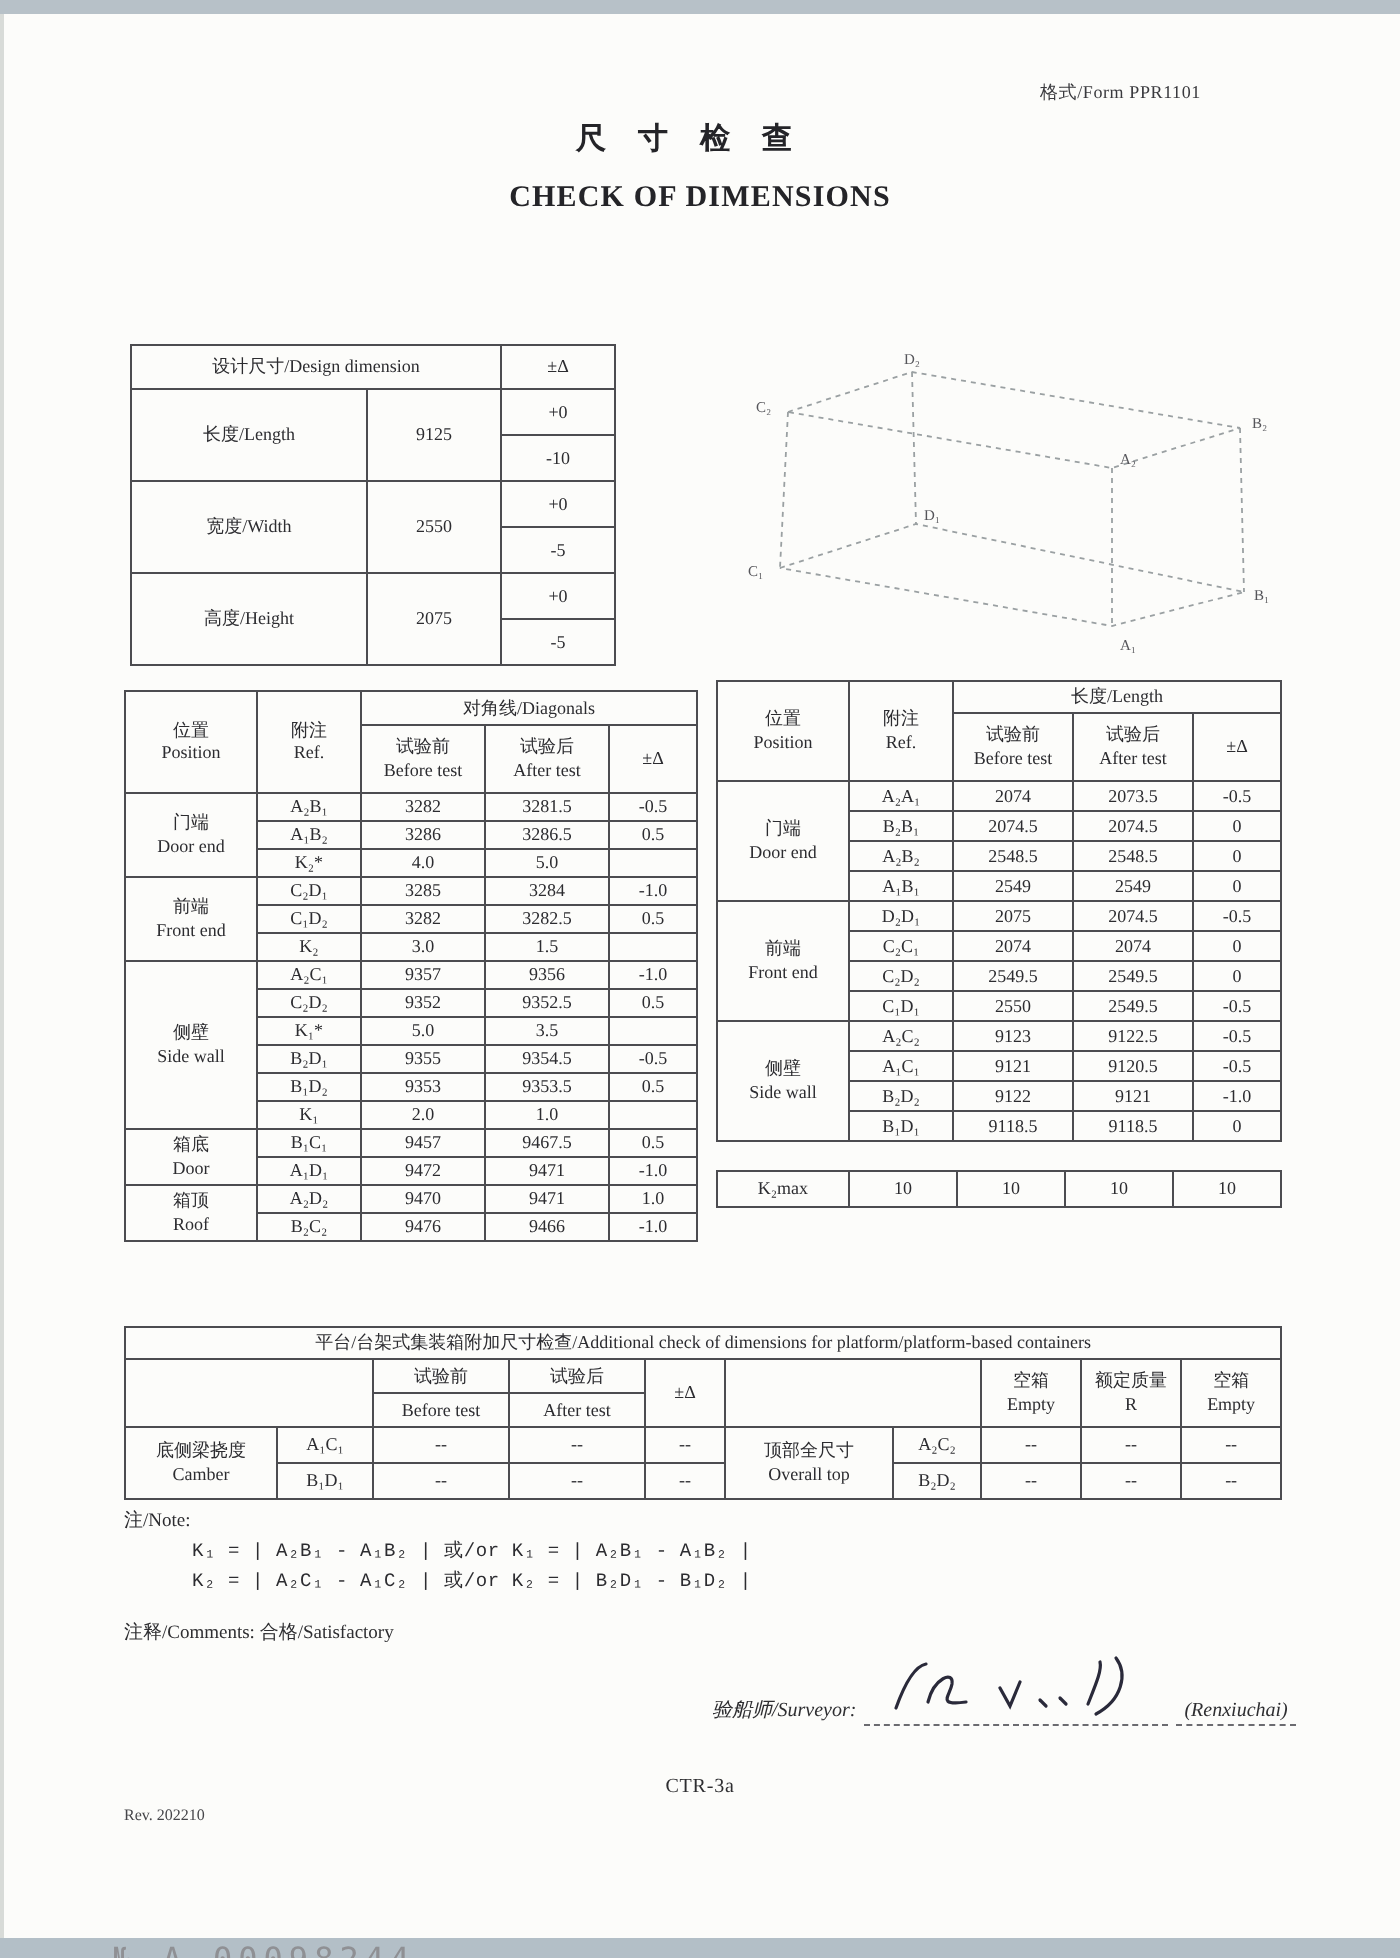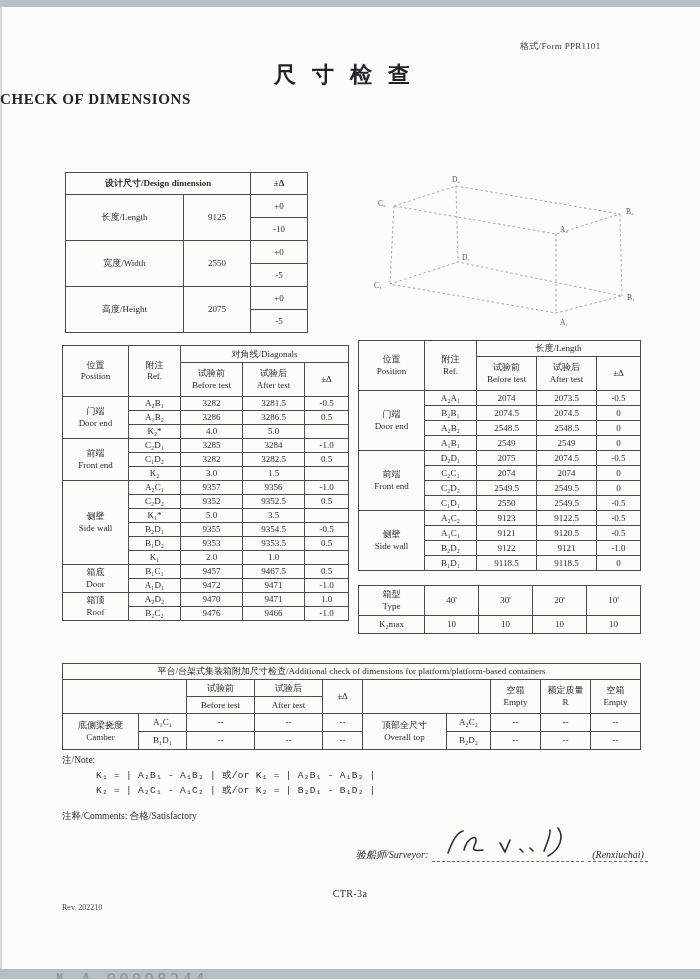--- a/index.html
+++ b/index.html
@@ -8,34 +8,34 @@
     background:#fcfcfa;color:#2e2e31;
     font-family:"Liberation Serif","DejaVu Serif",serif;
   }
   .abs{position:absolute;}
   
   .edge-top{left:0;top:0;width:700px;height:7px;background:#b7c1c8;}
   .edge-bottom{left:0;top:969px;width:700px;height:10px;background:#b3bfc7;}
   .edge-left{left:0;top:7px;width:2px;height:962px;background:#d8dbd8;}
 
   .form-no{left:520px;top:40px;width:160px;font-size:9px;letter-spacing:.3px;color:#3a3a3e;}
-  .title-cn{left:0;top:60px;width:700px;text-align:center;font-size:22px;font-weight:bold;
+  .title-cn{left:0;top:60px;width:700px;text-align:center;font-size:15px;font-weight:bold;
             letter-spacing:16px;padding-left:0;box-sizing:border-box;color:#242428;}
-  .title-en{left:0;top:91px;width:700px;font-size:15px;font-weight:bold;
+  .title-en{left:0;top:91px;width:700px;text-align:center;font-size:15px;font-weight:bold;
             letter-spacing:.6px;color:#242428;}
 
   table.tbl{position:absolute;border-collapse:collapse;table-layout:fixed;
             font-size:9px;line-height:1.18;color:#2c2c30;}
   table.tbl td{border:1px solid #4c4c50;text-align:center;vertical-align:middle;
                padding:0 2px;overflow:hidden;}
   table.tbl .two div{line-height:1.25;}
 
   .design{left:65px;top:172px;width:242px;font-size:9.5px;}
   .design tr{height:23px;}
-  .design tr.hd{height:22px;font-weight:bold;}
+  .design tr.hd{height:22px;}
 
   .diag{left:62px;top:345px;width:286px;}
   .diag thead tr.h1{height:17px;}
   .diag thead tr.h2{height:34px;}
   .diag tbody tr{height:14px;}
 
   .len{left:358px;top:340px;width:282px;}
   .len thead tr.h1{height:16px;}
   .len thead tr.h2{height:34px;}
   .len tbody tr{height:15px;}
@@ -410,30 +410,20 @@
 
 <table class="tbl type">
   <colgroup>
       <col style="width:66px">
       <col style="width:54px">
       <col style="width:54px">
       <col style="width:54px">
       <col style="width:54px">
     </colgroup>
   <tbody>
-      <tr class="t1">
-    <td class="two">
-      <div>箱型</div>
-      <div>Type</div>
-    </td>
-    <td>40'</td>
-    <td>30'</td>
-    <td>20'</td>
-    <td>10'</td>
-  </tr>
   <tr>
     <td>K₂max</td>
     <td>10</td>
     <td>10</td>
     <td>10</td>
     <td>10</td>
   </tr>
 </tbody>
   </table>
 

